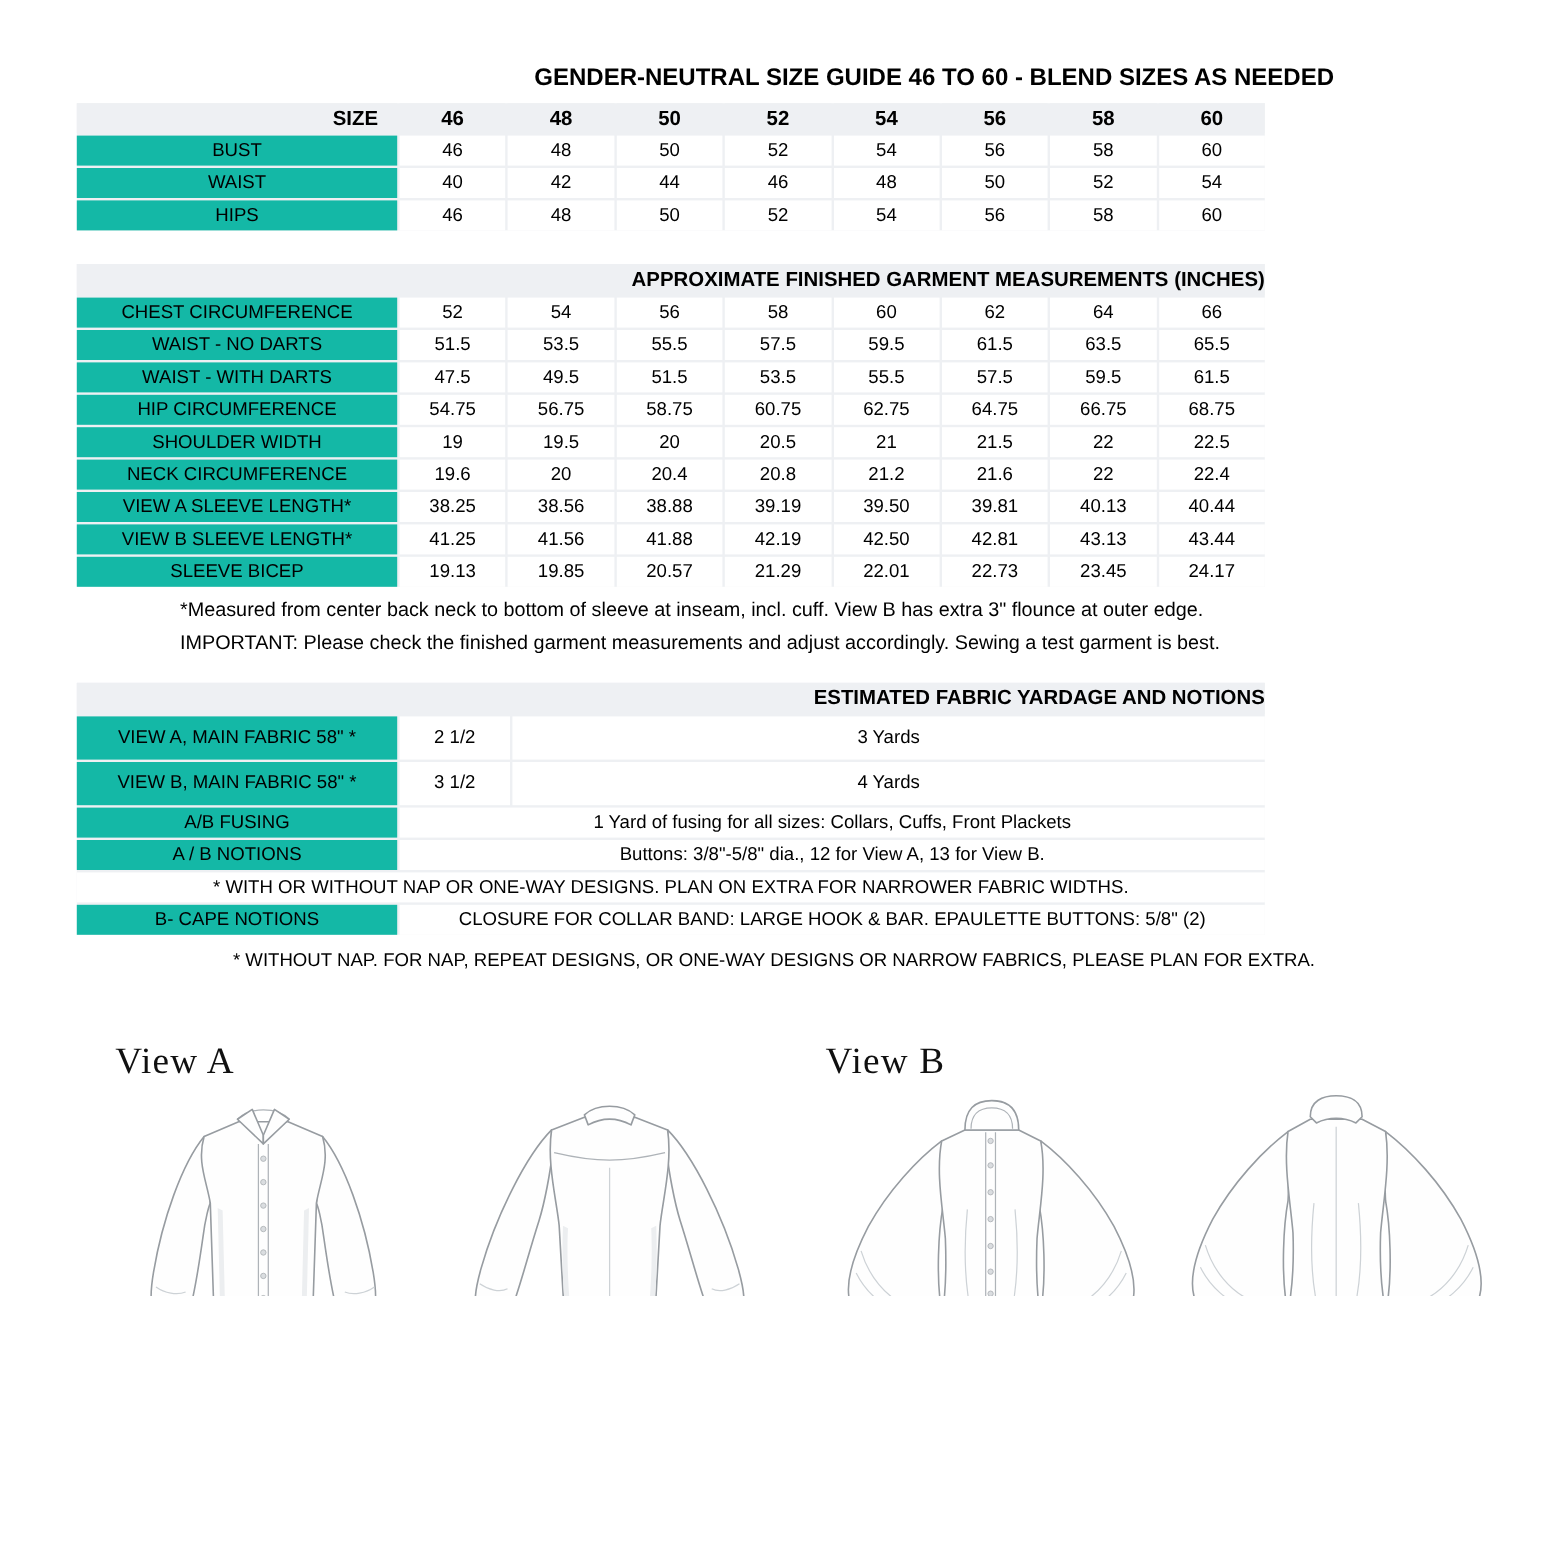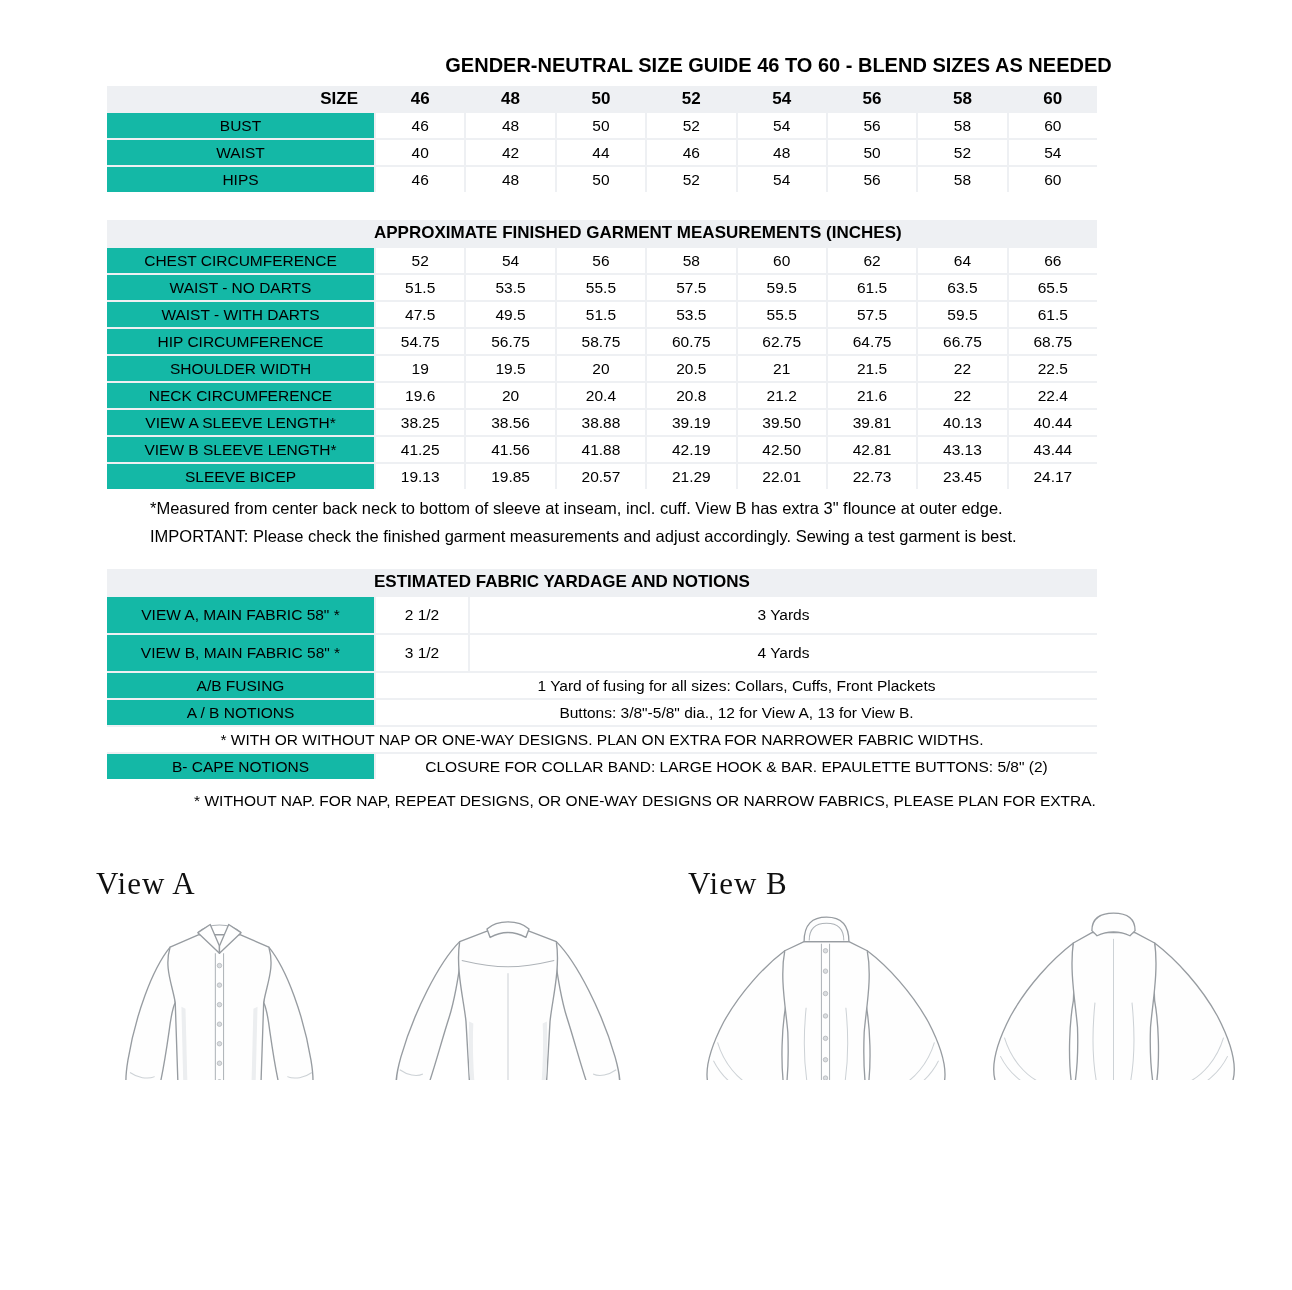--- a/index.html
+++ b/index.html
@@ -3,32 +3,32 @@
 <meta charset="utf-8">
 <style>
   html,body { margin:0; padding:0; background:#ffffff; }
   body { width:1292px; height:1290px; font-family:"Liberation Sans",sans-serif; color:#000; }
   .page { position:relative; width:1292px; height:1080px; overflow:hidden; }
 
   .doc-title { margin:0; padding-top:54px; margin-left:417px; width:723px;
     text-align:center; font-size:20px; font-weight:700; }
 
   
-  .tbl { margin-left:107px; width:990px; background:#eef0f3;
+  .tbl { margin-left:64px; width:990px; background:#eef0f3;
     display:flex; flex-direction:column; gap:2px; }
   .tr { display:grid; grid-template-columns:267px repeat(8,1fr); gap:2px; }
   .cell { display:flex; align-items:center; justify-content:center;
     height:25px; font-size:15.5px; white-space:nowrap; }
   .lbl { background:#14b8a6; font-weight:400; }
   .val { background:#ffffff; font-weight:500; }
   .hdr .cell { background:#eef0f3; font-weight:700; font-size:17px; }
   .size-hdr { justify-content:flex-end; padding-right:16px; }
 
   .band { background:#eef0f3; height:26px; display:flex; align-items:center; }
-  .band-text { margin-left:267px; width:723px; text-align:left;
+  .band-text { margin-left:267px; width:723px; text-align:right;
     font-weight:700; font-size:17px; }
 
   .tbl-sizes { margin-top:9px; }
   .tbl-finished { margin-top:28px; }
 
   .notes { margin-left:150px; width:1000px; }
   .note-line { margin:0; font-size:16.5px; line-height:28px; font-weight:400; }
   .notes { margin-top:5px; }
 
   

